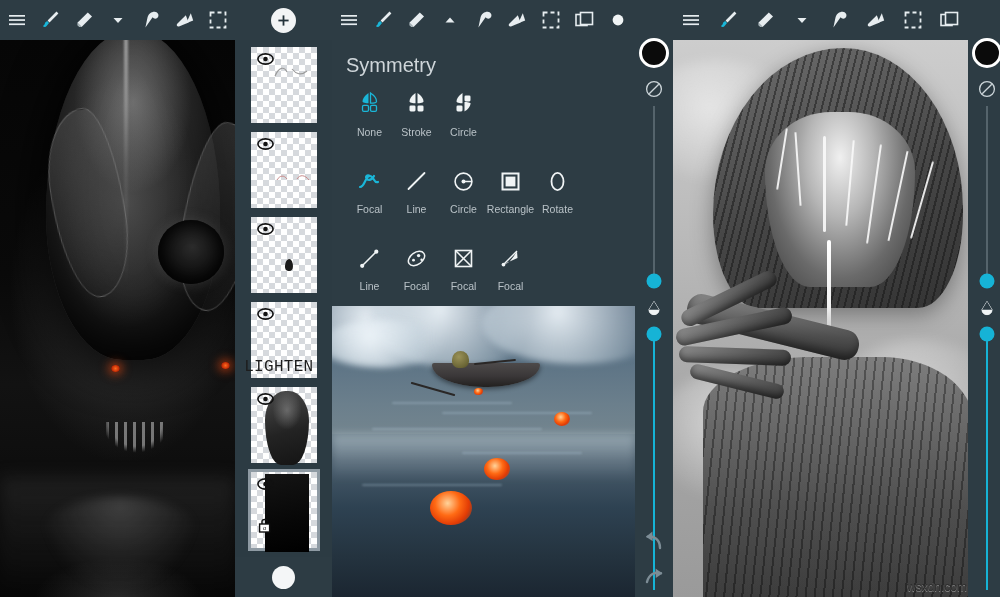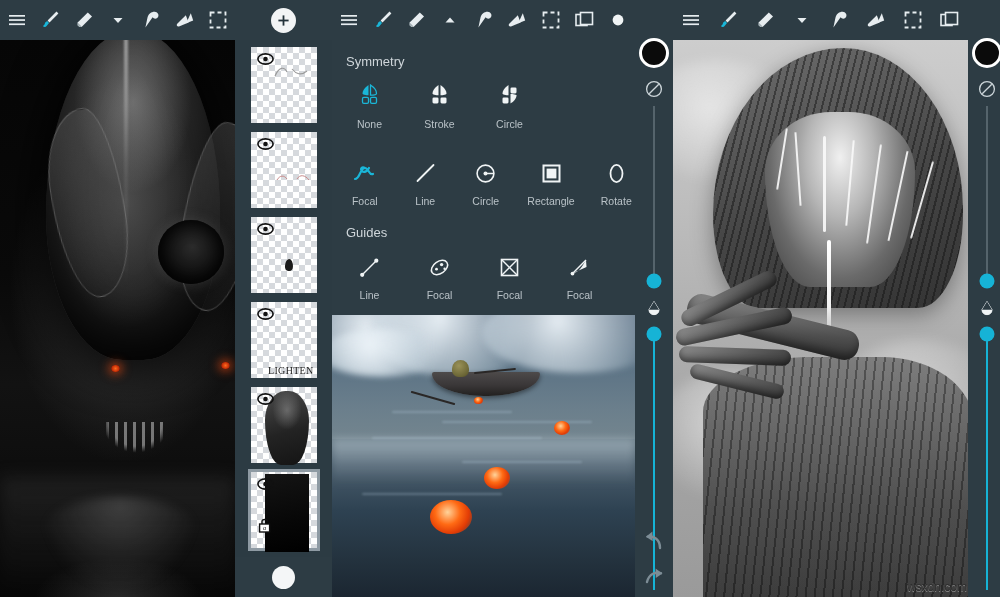--- a/index.html
+++ b/index.html
@@ -116,22 +116,22 @@
     background:
       repeating-conic-gradient(#ffffff 0% 25%, #d6d9dd 0% 50%) 0 0/12px 12px;
   }
   .layer.selected { border-color: #8e9aa3; }
   .eye {
     position: absolute; left: 6px; top: 6px; width: 17px; height: 12px;
   }
   .lock { position: absolute; left: 7px; top: 44px; width: 15px; height: 18px; }
   .thumb-label {
     position: absolute; right: 3px; bottom: 2px;
-    font-size: 10px; color: #1d1d1d; letter-spacing: .3px;
-    font-family: Liberation Serif, serif;
+    font-size: 16px; color: #1d1d1d; letter-spacing: .3px;
+    font-family: Liberation Mono, monospace;
   }
   .thumb-strokes { position: absolute; left: 22px; top: 16px; width: 40px; height: 18px; }
   .thumb-redmark { position: absolute; left: 24px; top: 40px; width: 38px; height: 12px; }
   .thumb-drop {
     position: absolute; left: 34px; top: 42px; width: 8px; height: 12px;
     background: #1b1b1b; border-radius: 50% 50% 45% 45% / 62% 62% 38% 38%;
     transform: rotate(2deg);
   }
   .thumb-helm {
     position: absolute; left: 14px; top: 4px; width: 44px; height: 74px;
@@ -148,24 +148,24 @@
     height: 40px; background: #2d3c44;
     display: flex; align-items: center; justify-content: center;
   }
   .dot-white { width: 23px; height: 23px; border-radius: 50%; background: #f4f6f7; cursor:pointer; }
 
   
   #pane-mid { width: 303px; }
   .mid-body { flex: 1 1 auto; display: flex; flex-direction: column; }
   .menu-panel { background: #2d3c44; padding: 14px 0 10px 0; }
   .menu-title {
-    color: #cfd6da; font-size: 13px; padding: 0 0 2px 14px;
+    color: #cfd6da; font-size: 20px; padding: 0 0 2px 14px;
     font-family: "Liberation Sans", sans-serif;
   }
-  .opt-row { display: flex; padding: 10px 0 4px 14px; gap: 23px; }
+  .opt-row { display: flex; padding: 10px 0 4px 14px; }
   .opt {
     width: 47px; display: flex; flex-direction: column;
     align-items: center; gap: 7px; cursor: pointer;
   }
   .opt-ico { height: 30px; display: flex; align-items: center; justify-content: center; }
   .opt-lbl {
     font-size: 10.5px; color: #b9c2c7; font-family: "Liberation Sans", sans-serif;
     white-space: nowrap;
   }
   .sec-gap { height: 14px; }
@@ -598,21 +598,20 @@
               <svg width="27" height="27" viewBox="0 0 27 27">
                 <ellipse cx="13.5" cy="13.5" rx="6" ry="8.6" fill="none" stroke="#f0f4f5" stroke-width="1.8"></ellipse>
               </svg>
             </div>
             <span class="opt-lbl">Rotate</span>
           </div>
         </div>
 
         <div class="sec-gap"></div>
 
-        <div class="menu-title">Guides</div>
         <div class="opt-row">
           <div class="opt">
             <div class="opt-ico">
               <svg width="27" height="27" viewBox="0 0 27 27">
                 <line x1="6.5" y1="20.5" x2="20" y2="7" stroke="#f0f4f5" stroke-width="1.5"></line>
                 <circle cx="6.2" cy="20.8" r="2.1" fill="#f0f4f5"></circle>
                 <circle cx="20.3" cy="6.7" r="2.1" fill="#f0f4f5"></circle>
               </svg>
             </div>
             <span class="opt-lbl">Line</span>

